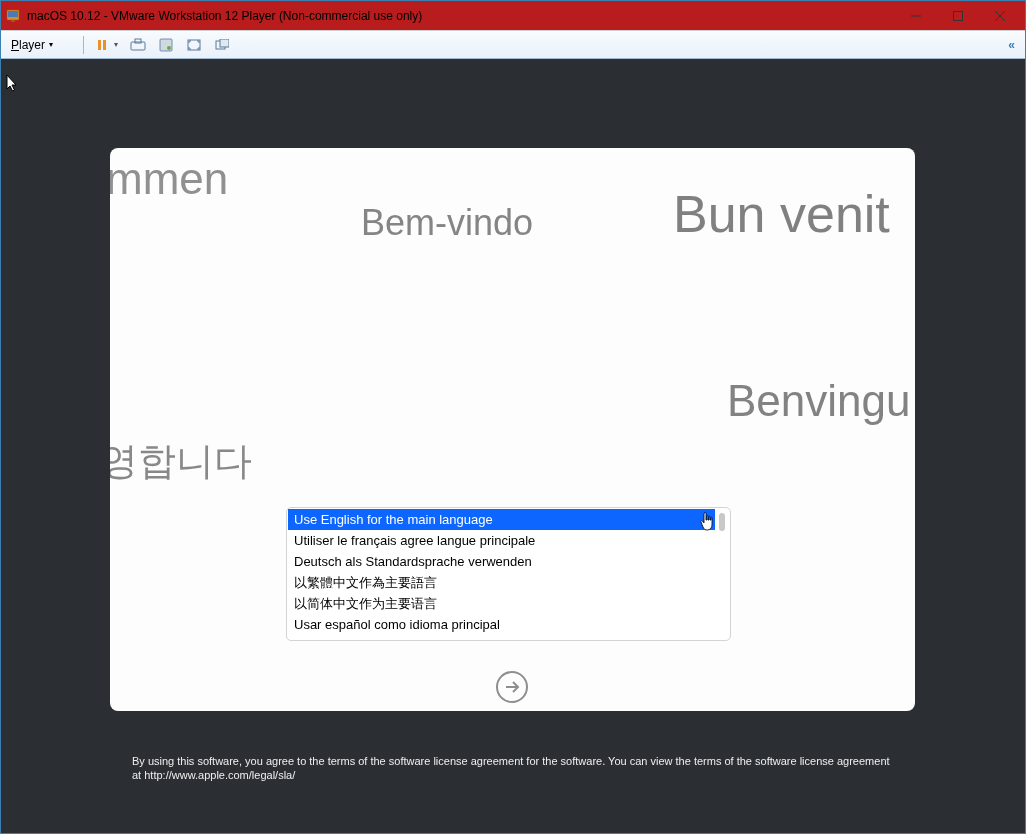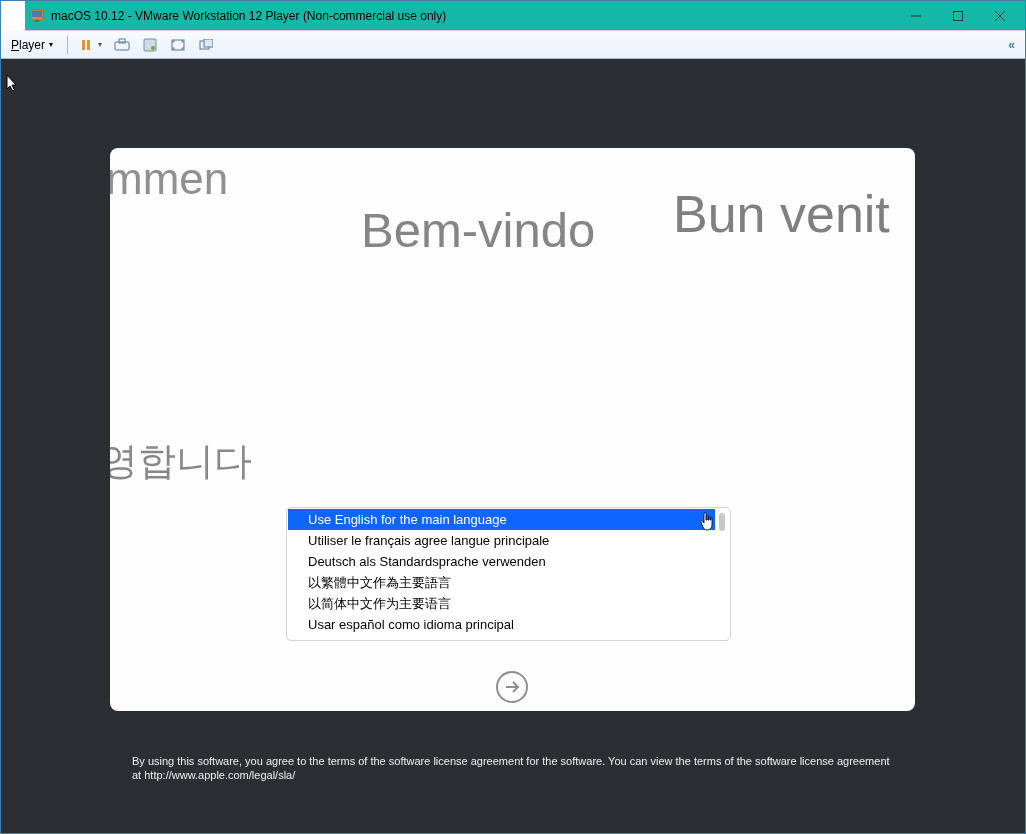--- a/index.html
+++ b/index.html
@@ -17,26 +17,25 @@
     }
     .window-frame {
       width: 100%;
       height: 100%;
       border: 1px solid #3c7fb1;
       display: flex;
       flex-direction: column;
     }
     .title-bar {
       height: 30px;
-      background: #14b8a6;
+      background: #b91c1c;
       display: flex;
       align-items: center;
       padding: 0 4px;
       border-bottom: 1px solid #d0d0d0;
-      margin-left: 24px;
     }
     .app-icon {
       width: 16px;
       height: 16px;
       margin-right: 6px;
       display: inline-flex;
       align-items: center;
       justify-content: center;
     }
     .title-text {
@@ -63,21 +62,21 @@
       display: flex;
       align-items: center;
       padding: 0 4px;
     }
     .player-menu {
       font-size: 12px;
       color: #000;
       padding: 2px 6px;
       display: flex;
       align-items: center;
-      margin-right: 4px;
+      margin-right: 20px;
     }
     .player-menu .dropdown-arrow {
       margin-left: 4px;
       font-size: 8px;
     }
     .toolbar-separator {
       width: 1px;
       height: 18px;
       background: #a0b8d0;
       margin: 0 4px;
@@ -120,21 +119,21 @@
       border-radius: 8px;
       overflow: hidden;
     }
     .welcome-text {
       position: absolute;
       color: #909090;
       font-family: -apple-system, "Helvetica Neue", Arial, sans-serif;
       white-space: nowrap;
     }
     .wt1 { top: 6px; left: -4px; font-size: 44px; font-weight: 400; }
-    .wt2 { top: 54px; left: 251px; font-size: 49px; color: #858585; font-weight: 400;}
+    .wt2 { top: 54px; left: 251px; font-size: 36px; color: #858585; font-weight: 400;}
     .wt3 { top: 36px; left: 563px; font-size: 52px; color: #808080; font-weight: 400;}
     .wt4 { top: 263px; left: 128px; font-size: 32px; color: #a8a8a8; font-weight: 400;}
     .wt5 { top: 288px; left: -10px; font-size: 38px; color: #888; font-weight: 400;}
     .wt6 { top: 228px; left: 617px; font-size: 44px; color: #828282; font-weight: 400;}
     .language-list-container {
       position: absolute;
       top: 359px;
       left: 176px;
       width: 445px;
       height: 134px;
@@ -145,21 +144,21 @@
     }
     .language-list {
       flex: 1;
       overflow-y: hidden;
       padding: 1px;
     }
     .lang-item {
       font-size: 13px;
       font-family: -apple-system, "Helvetica Neue", Arial, sans-serif;
       color: #000;
-      padding: 2px 20px;
+      padding: 2px 6px;
       line-height: 17px;
       cursor: pointer;
     }
     .lang-item.selected {
       background: #0d66ff;
       color: #fff;
     }
     .lang-scroll {
       width: 14px;
       padding: 3px 3px;
@@ -292,20 +291,21 @@
       <span>«</span>
     </div>
   </div>
 
   <div class="vm-viewport">
     <div class="setup-panel">
       <div class="welcome-text wt1">mmen</div>
       <div class="welcome-text wt2">Bem-vindo</div>
       <div class="welcome-text wt3">Bun venit</div>
       <div class="welcome-text wt5">영합니다</div>
+      <div class="welcome-text wt6">Benvingu</div>
 
       <div class="language-list-container">
         <div class="language-list">
           <div class="lang-item selected">Use English for the main language</div>
           <div class="lang-item">Utiliser le français agree langue principale</div>
           <div class="lang-item">Deutsch als Standardsprache verwenden</div>
           <div class="lang-item">以繁體中文作為主要語言</div>
           <div class="lang-item">以简体中文作为主要语言</div>
           <div class="lang-item">Usar español como idioma principal</div>
         </div>

